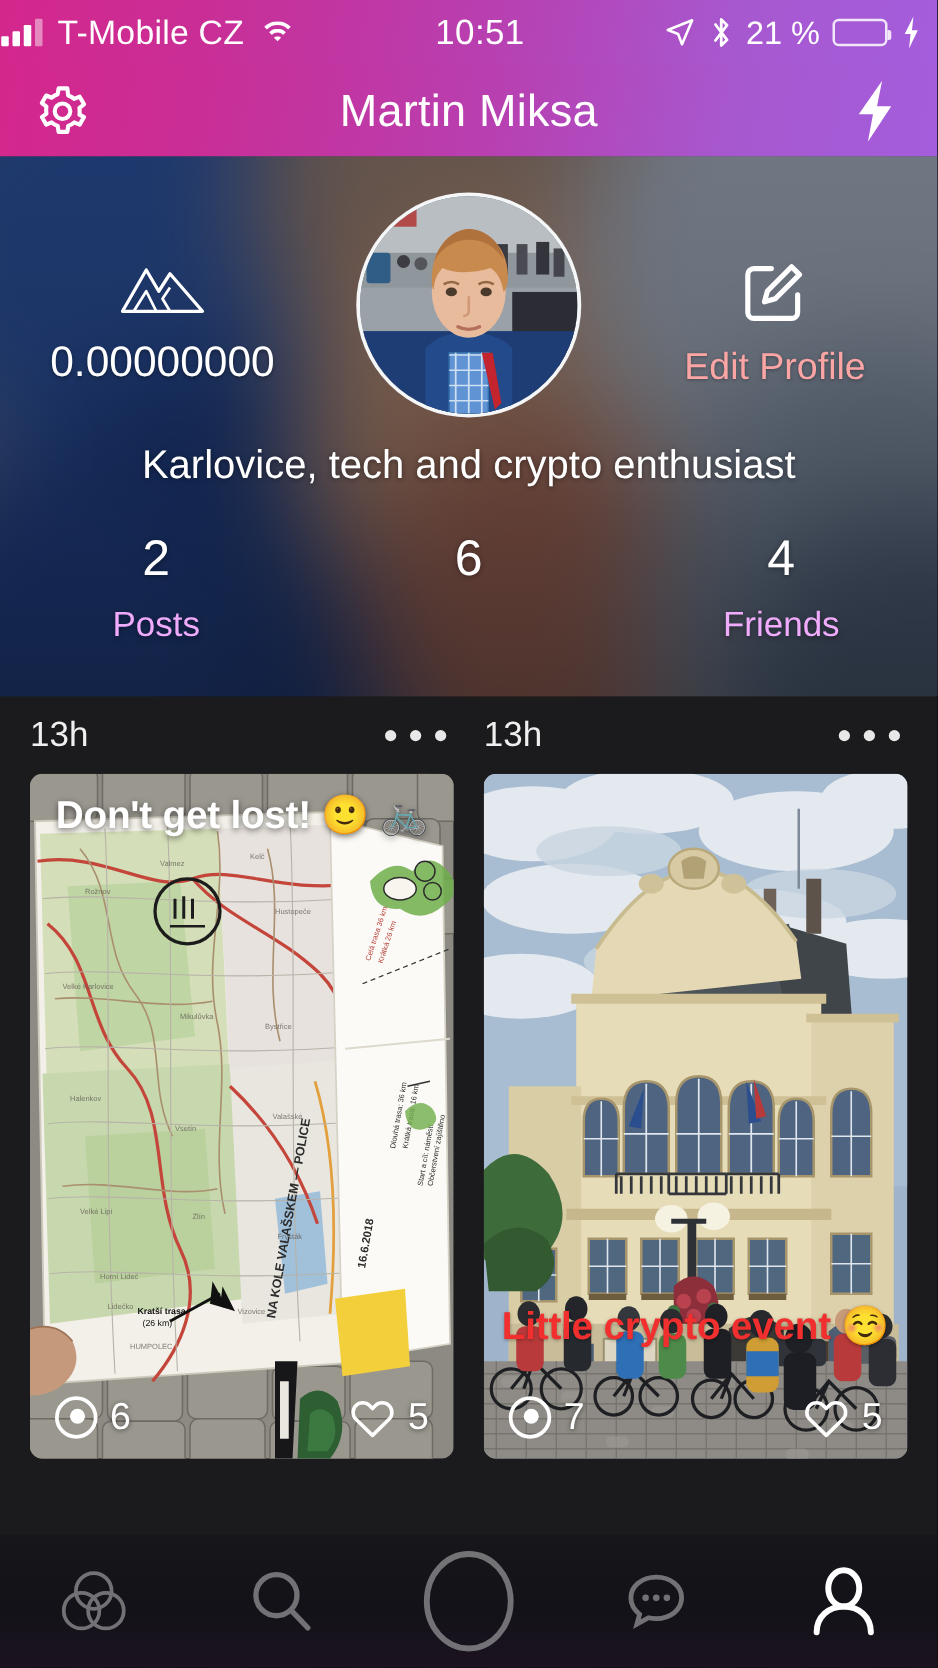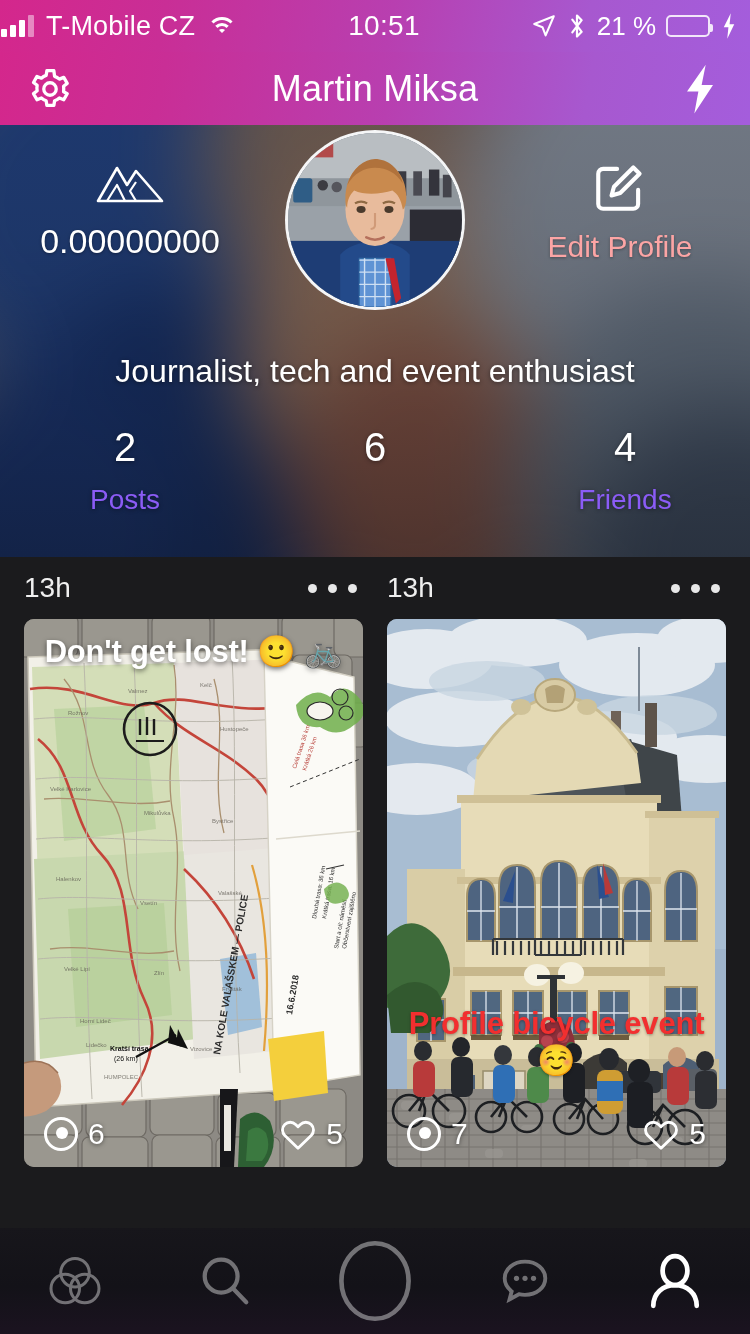--- a/index.html
+++ b/index.html
@@ -51,41 +51,41 @@
   .profile {
     position:absolute; top:125px; left:0; width:750px; height:432px;
     overflow:hidden; z-index:5;
   }
   .profile-bg { position:absolute; inset:0; }
   .pb-base { position:absolute; inset:0; background:#5e6068; }
   .pb-blur { position:absolute; inset:-60px; filter:blur(42px); }
   .pb-blur b { position:absolute; border-radius:50%; display:block; }
   .pb-scrim { position:absolute; inset:0; background:linear-gradient(180deg,rgba(20,22,30,.12) 0%,rgba(20,22,30,.22) 55%,rgba(15,17,24,.42) 100%); }
 
-  .prow { position:absolute; top:5px; left:0; width:750px; height:185px; display:flex; align-items:flex-start; }
+  .prow { position:absolute; top:26px; left:0; width:750px; height:185px; display:flex; align-items:center; }
   .pcol { width:260px; text-align:center; padding-top:28px; cursor:pointer; }
   .pcol .lbl { color:#fca5a5; font-size:30px; margin-top:10px; text-shadow:0 1px 3px rgba(0,0,0,.35); }
   .balance { color:#fff; font-size:34px; font-weight:400; margin-top:12px; text-shadow:0 1px 3px rgba(0,0,0,.35); }
 
   .avatar-wrap { width:230px; display:flex; justify-content:center; }
   .avatar {
     width:180px; height:180px; border-radius:50%;
     border:3px solid rgba(255,255,255,.92);
     overflow:hidden; position:relative; background:#7d8794; cursor:pointer;
   }
   .av-scene { position:absolute; inset:0; }
 
   .bio {
     position:absolute; top:228px; left:0; width:750px; text-align:center;
     color:#fff; font-size:32px; text-shadow:0 1px 4px rgba(0,0,0,.45);
   }
   .stats { position:absolute; top:300px; left:0; width:750px; display:flex; }
   .stat { flex:1; text-align:center; cursor:pointer; }
   .stat .num { color:#fff; font-size:40px; font-weight:500; text-shadow:0 1px 4px rgba(0,0,0,.4); }
-  .stat .cap { color:#8b5cf6; font-size:28px; margin-top:14px; text-shadow:0 1px 4px rgba(0,0,0,.4); }
+  .stat .cap { color:#f0abfc; font-size:28px; margin-top:14px; text-shadow:0 1px 4px rgba(0,0,0,.4); }
 
   
   .feed {
     position:absolute; top:557px; left:0; width:750px; height:671px;
     background:#1b1b1d; z-index:4; padding:0 24px;
     display:flex; gap:24px;
   }
   .card { width:339px; display:flex; flex-direction:column; }
   .card-head { height:62px; display:flex; align-items:center; justify-content:space-between; }
   .card-time { color:#efefef; font-size:28px; }
@@ -245,21 +245,21 @@
 
       <div class="pcol">
         <svg width="58" height="58" viewBox="0 0 24 24">
           <path d="M19.5 13.2V19a2 2 0 0 1-2 2H5a2 2 0 0 1-2-2V6.5a2 2 0 0 1 2-2h5.8" fill="none" stroke="#fff" stroke-width="1.7" stroke-linecap="round"></path>
           <path d="M8.5 15.5l1-3.6 8-8 2.6 2.6-8 8z" fill="none" stroke="#fff" stroke-width="1.7" stroke-linejoin="round"></path>
         </svg>
         <div class="lbl">Edit Profile</div>
       </div>
     </div>
 
-    <div class="bio">Journalist, tech and event enthusiast</div>
+    <div class="bio">Karlovice, tech and crypto enthusiast</div>
 
     <div class="stats">
       <div class="stat">
         <div class="num">2</div>
         <div class="cap">Posts</div>
       </div>
       <div class="stat">
         <div class="num">6</div>
       </div>
       <div class="stat">
@@ -611,21 +611,21 @@
               <ellipse cx="290" cy="438" rx="9" ry="10" fill="#c79a78"></ellipse>
                 <rect x="280" y="448" width="22" height="38" rx="7" fill="#b83a3a"></rect>
               <ellipse cx="318" cy="442" rx="9" ry="10" fill="#2a2c30"></ellipse>
                 <rect x="308" y="452" width="22" height="38" rx="7" fill="#2c2e33"></rect>
               <ellipse cx="252" cy="452" rx="11" ry="12" fill="#1e2025"></ellipse>
                 <rect x="240" y="463" width="26" height="46" rx="8" fill="#1c1e23"></rect>
             </g>
           </g>
         </svg>
 
-        <div class="cap-over cap-bot">Profile bicycle event ☺️</div>
+        <div class="cap-over cap-bot">Little crypto event ☺️</div>
 
         <div class="card-foot">
           <span class="metric">
             <span class="eye"></span>
             <span>7</span>
           </span>
           <span class="metric">
             <svg width="36" height="33" viewBox="0 0 24 22">
               <path d="M12 20.2 3.2 11.6a5.1 5.1 0 0 1 0-7.3 5.1 5.1 0 0 1 7.2 0l1.6 1.6 1.6-1.6a5.1 5.1 0 0 1 7.2 0 5.1 5.1 0 0 1 0 7.3z" fill="none" stroke="#fff" stroke-width="1.9" stroke-linejoin="round"></path>
             </svg>

